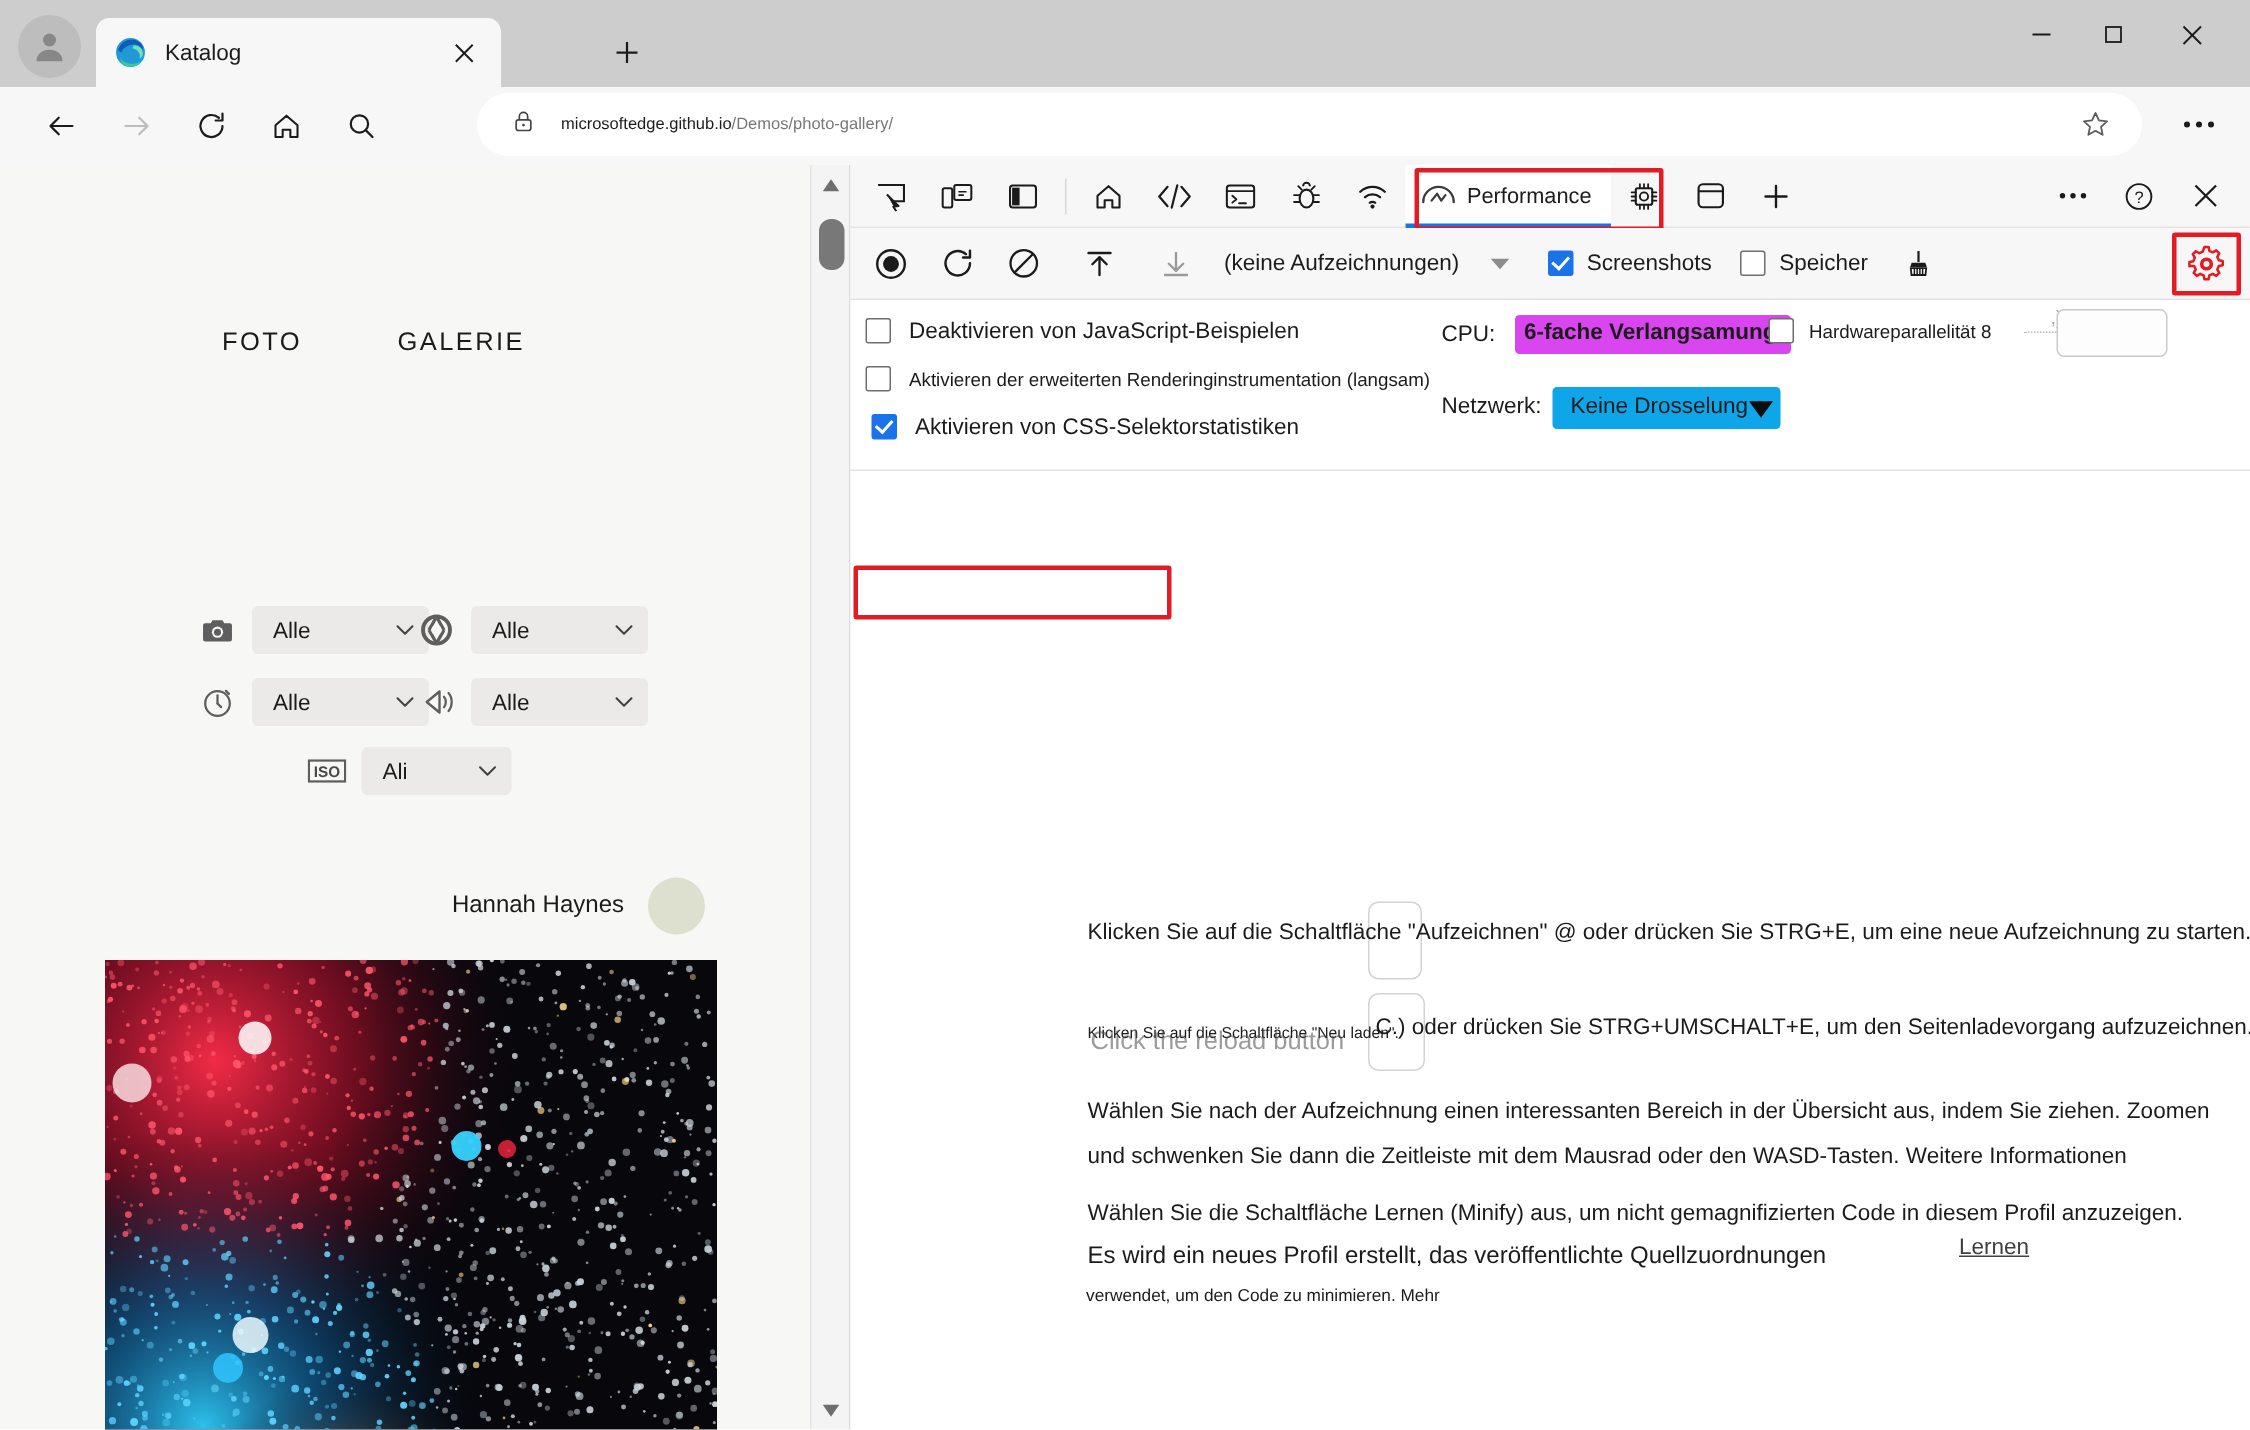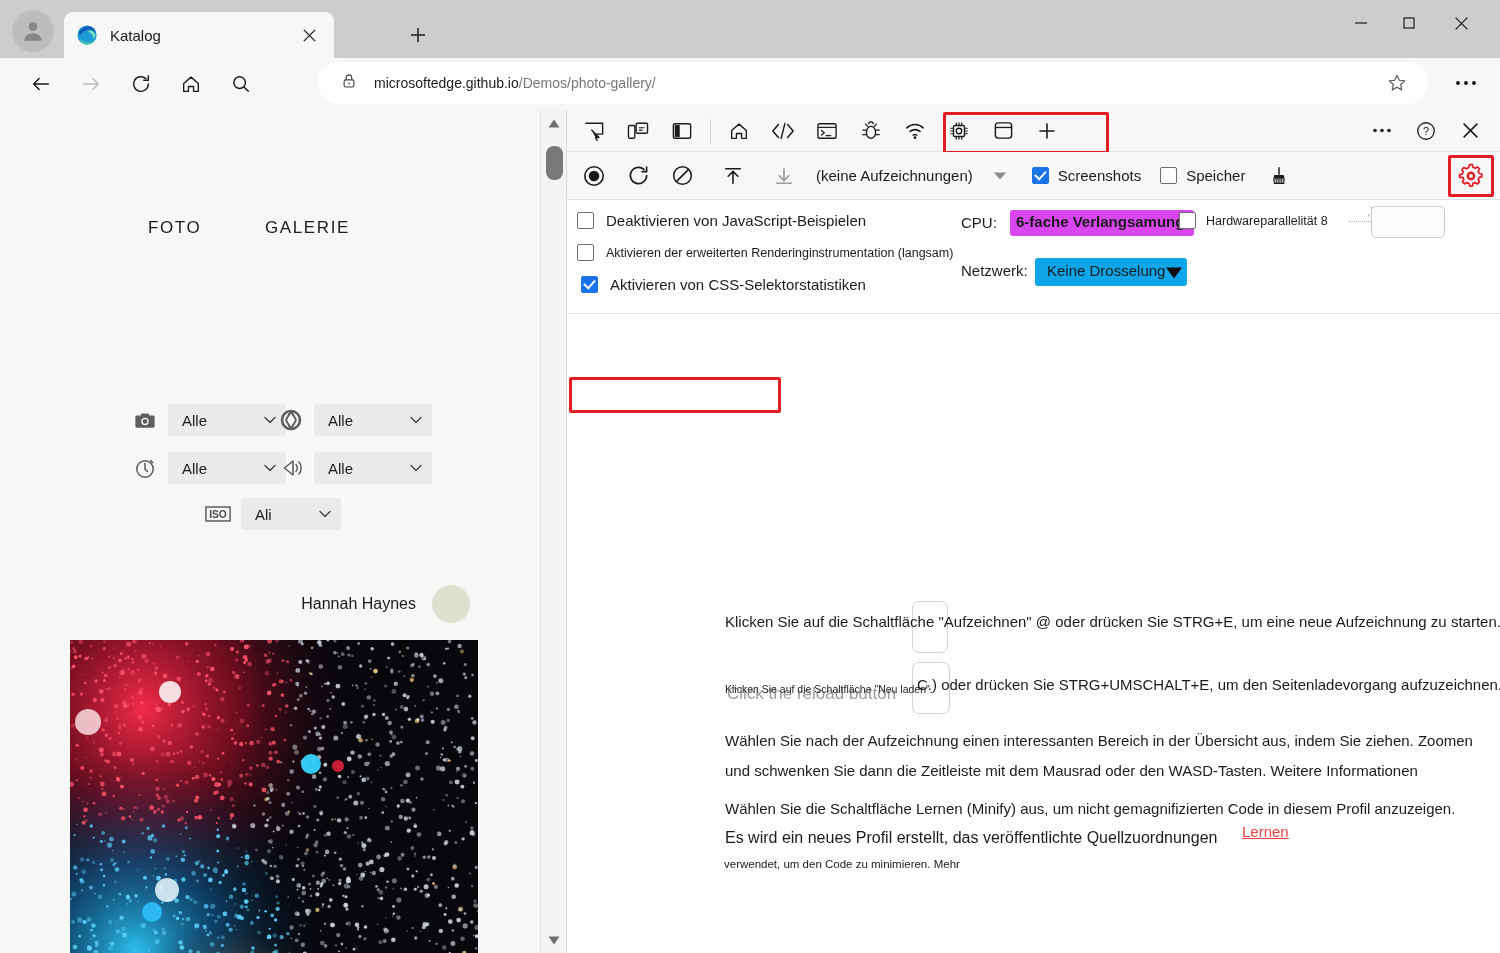--- a/index.html
+++ b/index.html
@@ -58,21 +58,21 @@
     width:38px; height:38px; margin-left:12px; border-radius:5px;
     display:flex; align-items:center; justify-content:center; flex:0 0 auto;
   }
   #navbtn-back { margin-left:22px; }
   #omnibox {
     position:absolute; left:318px; top:62px; width:1110px; height:42px;
     background:#ffffff; border-radius:21px;
     display:flex; align-items:center; padding:0 14px 0 22px;
   }
   #lock-icon { flex:0 0 auto; margin-right:16px; }
-  #url-text { font-size:14px; color:#1b1b1b; flex:1 1 auto; white-space:nowrap; }
+  #url-text { font-size:11px; color:#1b1b1b; flex:1 1 auto; white-space:nowrap; }
   #url-text .url-path { color:#777777; }
   #fav-star { width:34px; height:34px; display:flex; align-items:center;
               justify-content:center; flex:0 0 auto; }
   #settings-more {
     position:absolute; right:16px; top:66px; width:36px; height:34px;
     display:flex; align-items:center; justify-content:center; border-radius:5px;
   }
 
   
   #page-viewport {
@@ -219,22 +219,22 @@
   .copy { position:absolute; font-size:15px; color:#1b1b1b; line-height:30px; white-space:nowrap; }
   #copy-1 { left:158px; top:293px; }
   #copy-2-ghost { left:158px; top:360px; font-size:10.5px; }
   #copy-2-under { left:160px; top:365px; font-size:17px; color:#4a4a4a; opacity:.55; }
   #copy-2 { left:350px; top:356px; }
   #copy-3a { left:158px; top:412px; }
   #copy-3b { left:158px; top:442px; }
   #copy-4a { left:158px; top:480px; }
   #copy-4b { left:158px; top:509px; font-size:16px; }
   #copy-4c { left:157px; top:535px; font-size:11.5px; }
-  #link-lernen { position:absolute; left:675px; top:509px; font-size:15px;
-                 color:#ef4444; text-decoration:underline; }
+  #link-lernen { position:absolute; left:739px; top:509px; font-size:15px;
+                 color:#404040; text-decoration:underline; }
   .ghost-box { position:absolute; border:1px solid #d3d3d3; border-radius:7px; background:#fff; }
   #ghost-box-1 { left:345px; top:287px; width:36px; height:52px; }
   #ghost-box-2 { left:345px; top:348px; width:38px; height:52px; }
 </style>
 </head>
 <body>
 
 <div id="browser-chrome">
 
   <div id="tabstrip">
@@ -2033,20 +2033,28 @@
     </div>
     <div class="dt-icon-btn">
       <svg width="22" height="20" viewBox="0 0 24 22">
           <path d="M3 7.5a13 13 0 0 1 18 0" stroke="#1b1b1b" stroke-width="1.7" fill="none" stroke-linecap="round"></path>
           <path d="M6.5 11.5a8.5 8.5 0 0 1 11 0" stroke="#1b1b1b" stroke-width="1.7" fill="none" stroke-linecap="round"></path>
           <path d="M10 15.5a4 4 0 0 1 4 0" stroke="#1b1b1b" stroke-width="1.7" fill="none" stroke-linecap="round"></path>
           <circle cx="12" cy="18.4" r="1.5" fill="#1b1b1b"></circle>
         </svg>
     </div>
 
+    <div id="dt-tab-performance">
+      <svg width="24" height="20" viewBox="0 0 26 20">
+        <path d="M2 14a11 11 0 0 1 22 0" stroke="#3b3b3b" stroke-width="1.7" fill="none" stroke-linecap="round"></path>
+        <path d="M8 13l4-5 3 5 3-4" stroke="#3b3b3b" stroke-width="1.6" fill="none" stroke-linejoin="round" stroke-linecap="round"></path>
+        </svg>
+      <span class="dt-tab-label">Performance</span>
+      <span id="dt-tab-underline"></span>
+    </div>
 
     <div class="dt-icon-btn">
       <svg width="22" height="22" viewBox="0 0 24 24">
           <rect x="6" y="6" width="12" height="12" rx="1.5" stroke="#1b1b1b" stroke-width="1.5" fill="none"></rect>
           <circle cx="12" cy="12" r="3" stroke="#1b1b1b" stroke-width="1.4" fill="none"></circle>
           <path d="M9 3v3 M12 3v3 M15 3v3 M9 18v3 M12 18v3 M15 18v3 M3 9h3 M3 12h3 M3 15h3 M18 9h3 M18 12h3 M18 15h3" stroke="#1b1b1b" stroke-width="1.3" stroke-linecap="round"></path>
         </svg>
     </div>
     <div class="dt-icon-btn">
       <svg width="21" height="21" viewBox="0 0 22 22">

